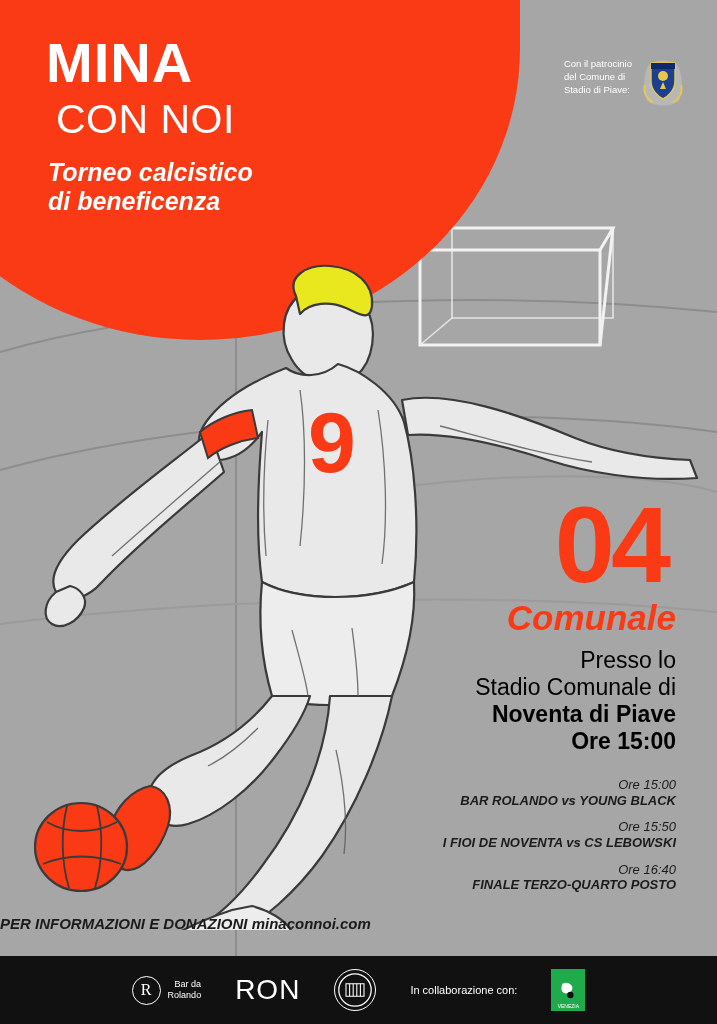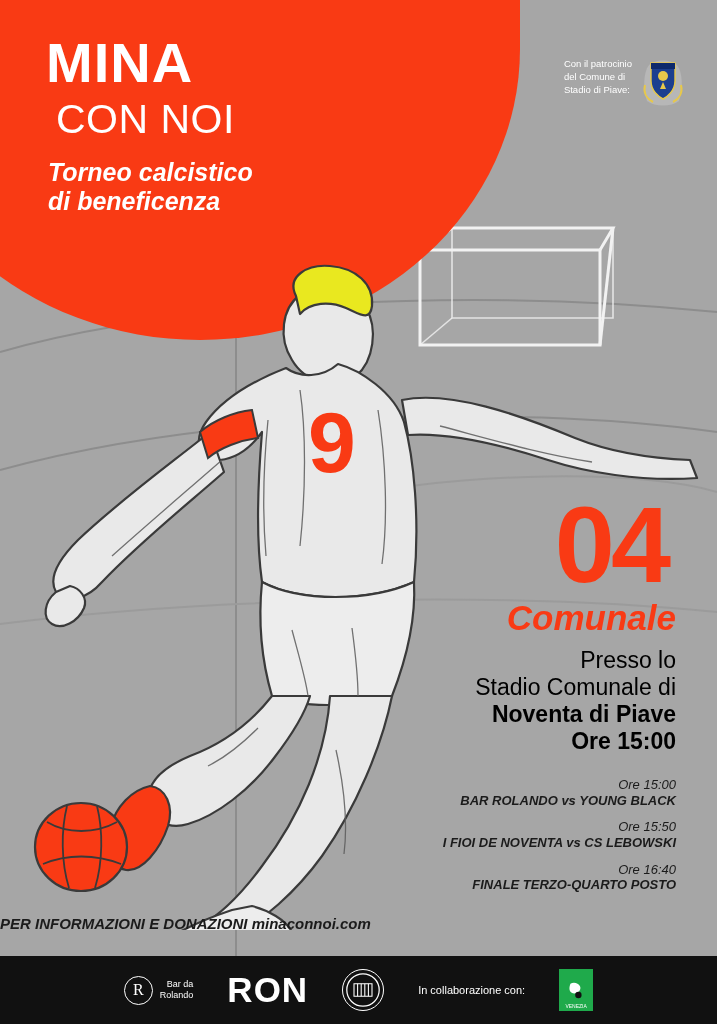--- a/index.html
+++ b/index.html
@@ -210,22 +210,22 @@
     display: flex; align-items: center; justify-content: center;
     font-family: "Liberation Serif", serif;
     font-size: 16px;
   }
   .sponsor-bar-text {
     font-size: 9px;
     line-height: 1.2;
     text-align: right;
   }
   .sponsor-ron {
-    font-size: 35px;
-    font-weight: bold;
+    font-size: 28px;
+    font-weight: normal;
     letter-spacing: 1px;
     text-align: center;
   }
   .sponsor-crest {
     width: 40px; height: 40px;
     border: 1.5px solid #fff;
     border-radius: 50%;
     display: flex; align-items: center; justify-content: center;
     overflow: hidden;
   }

